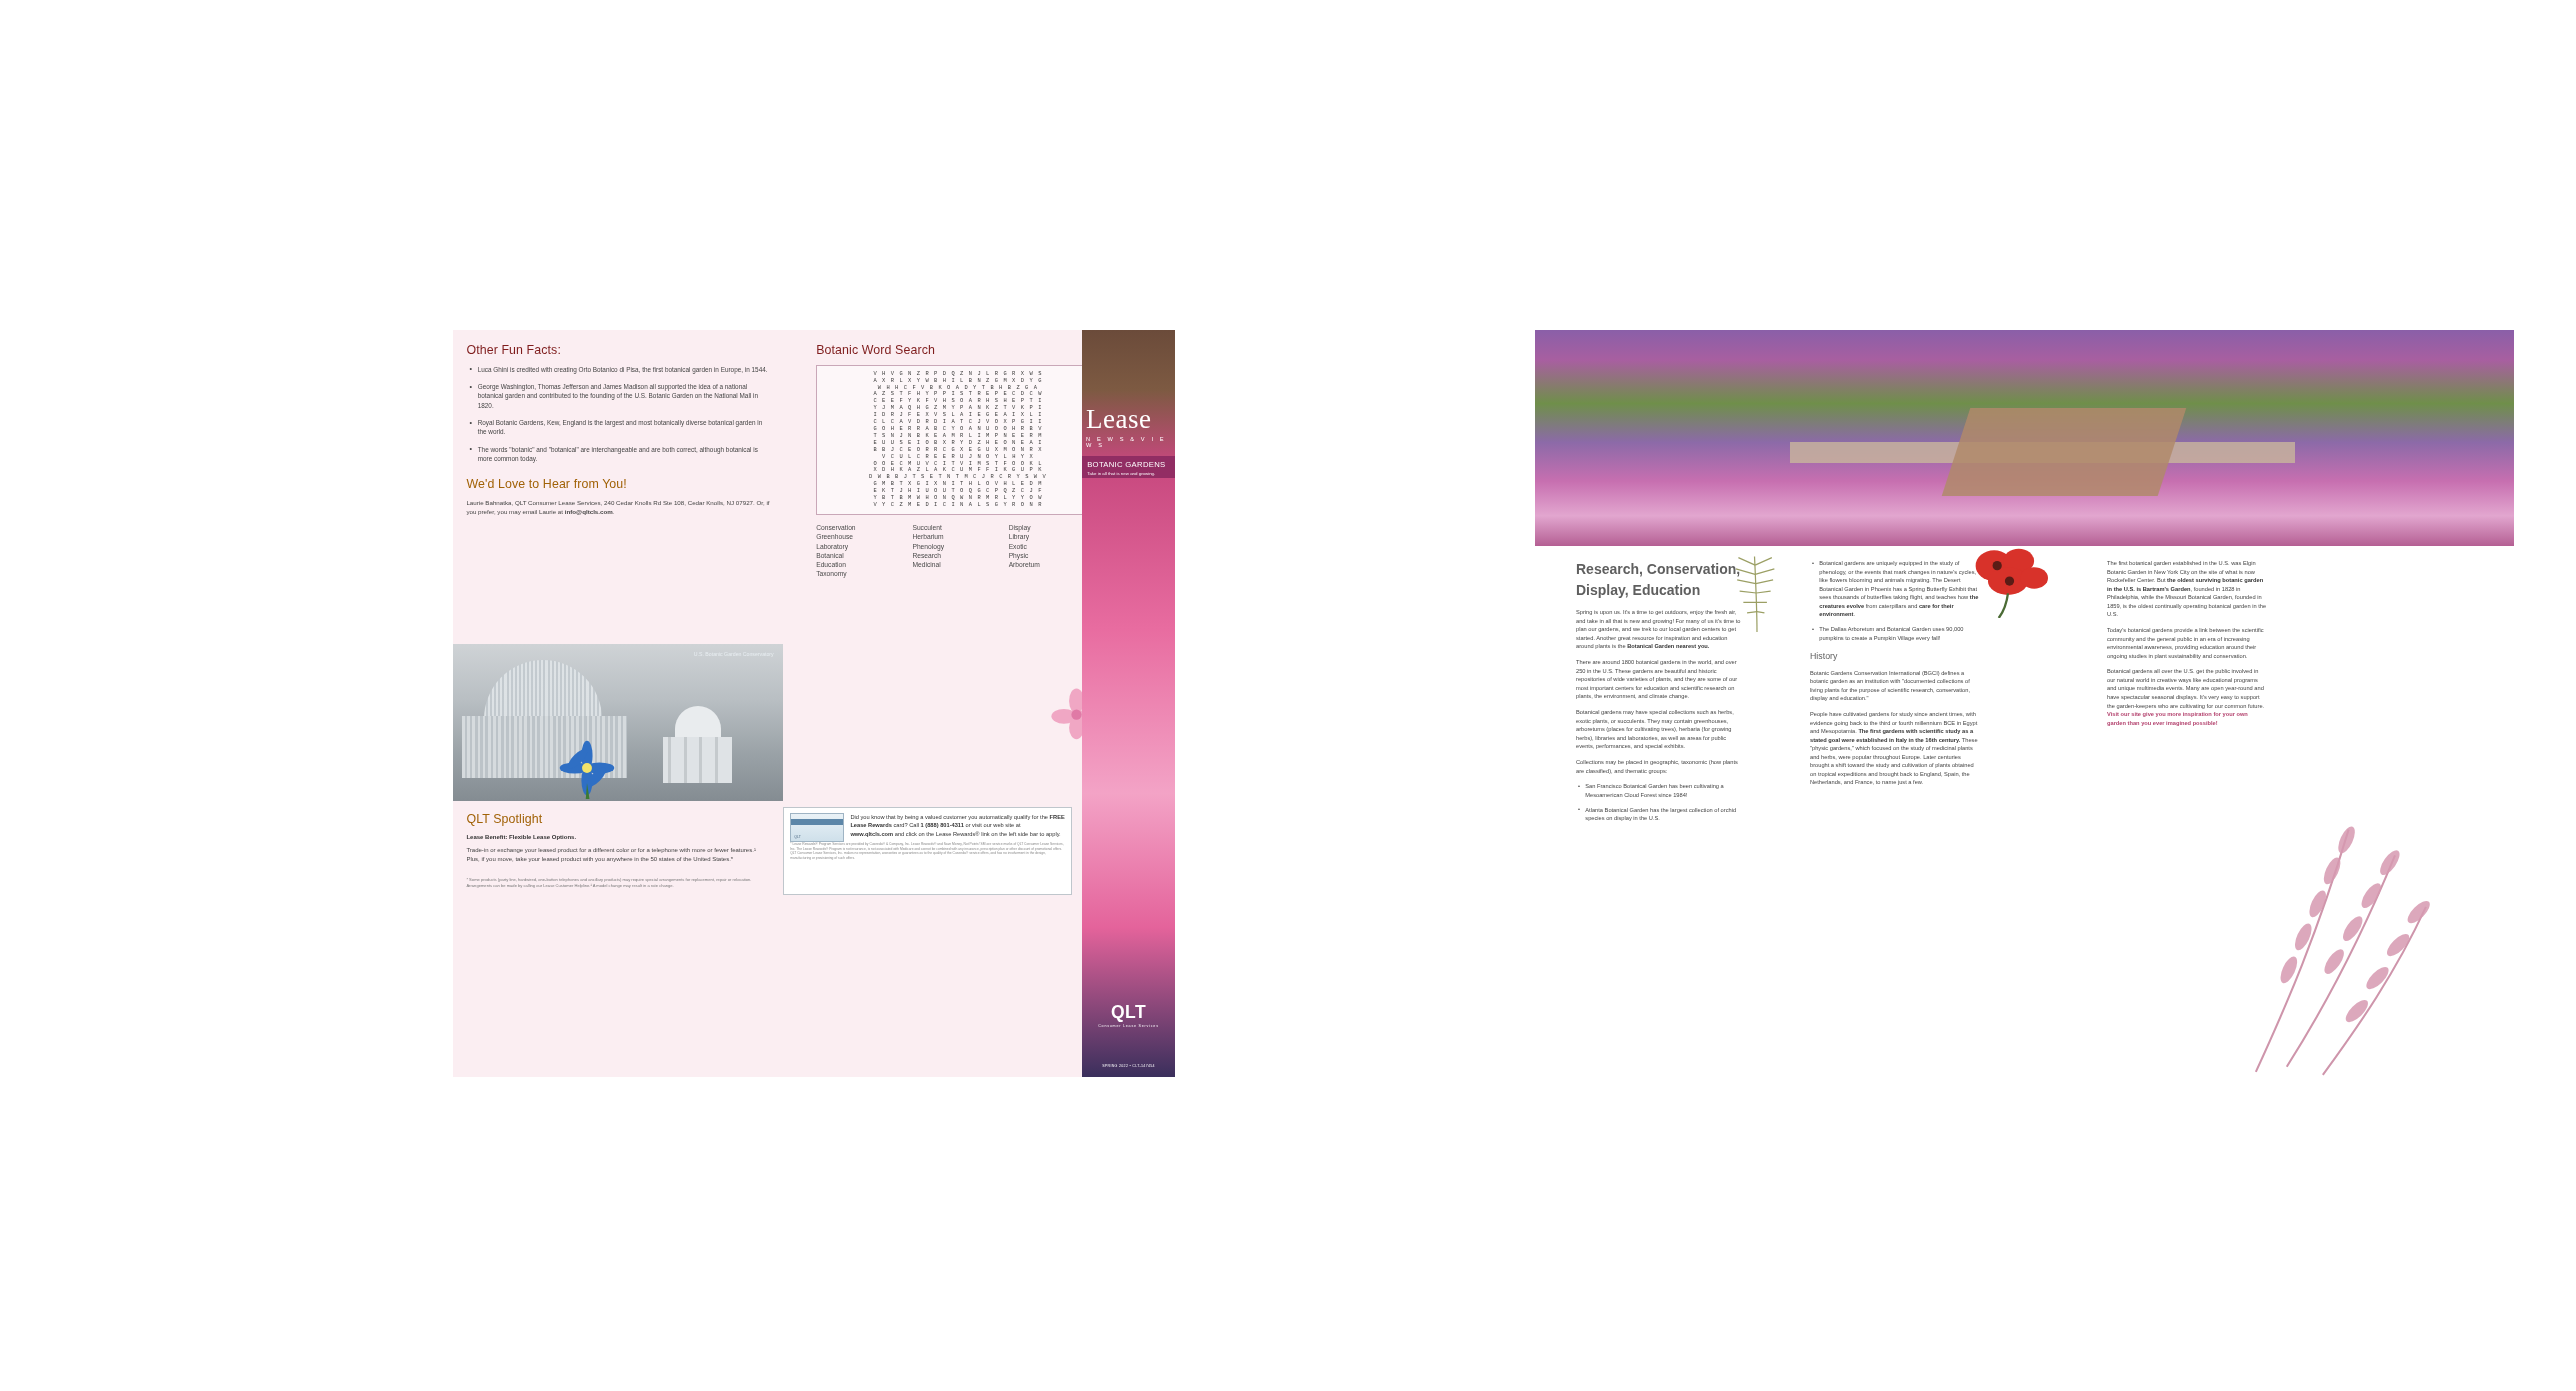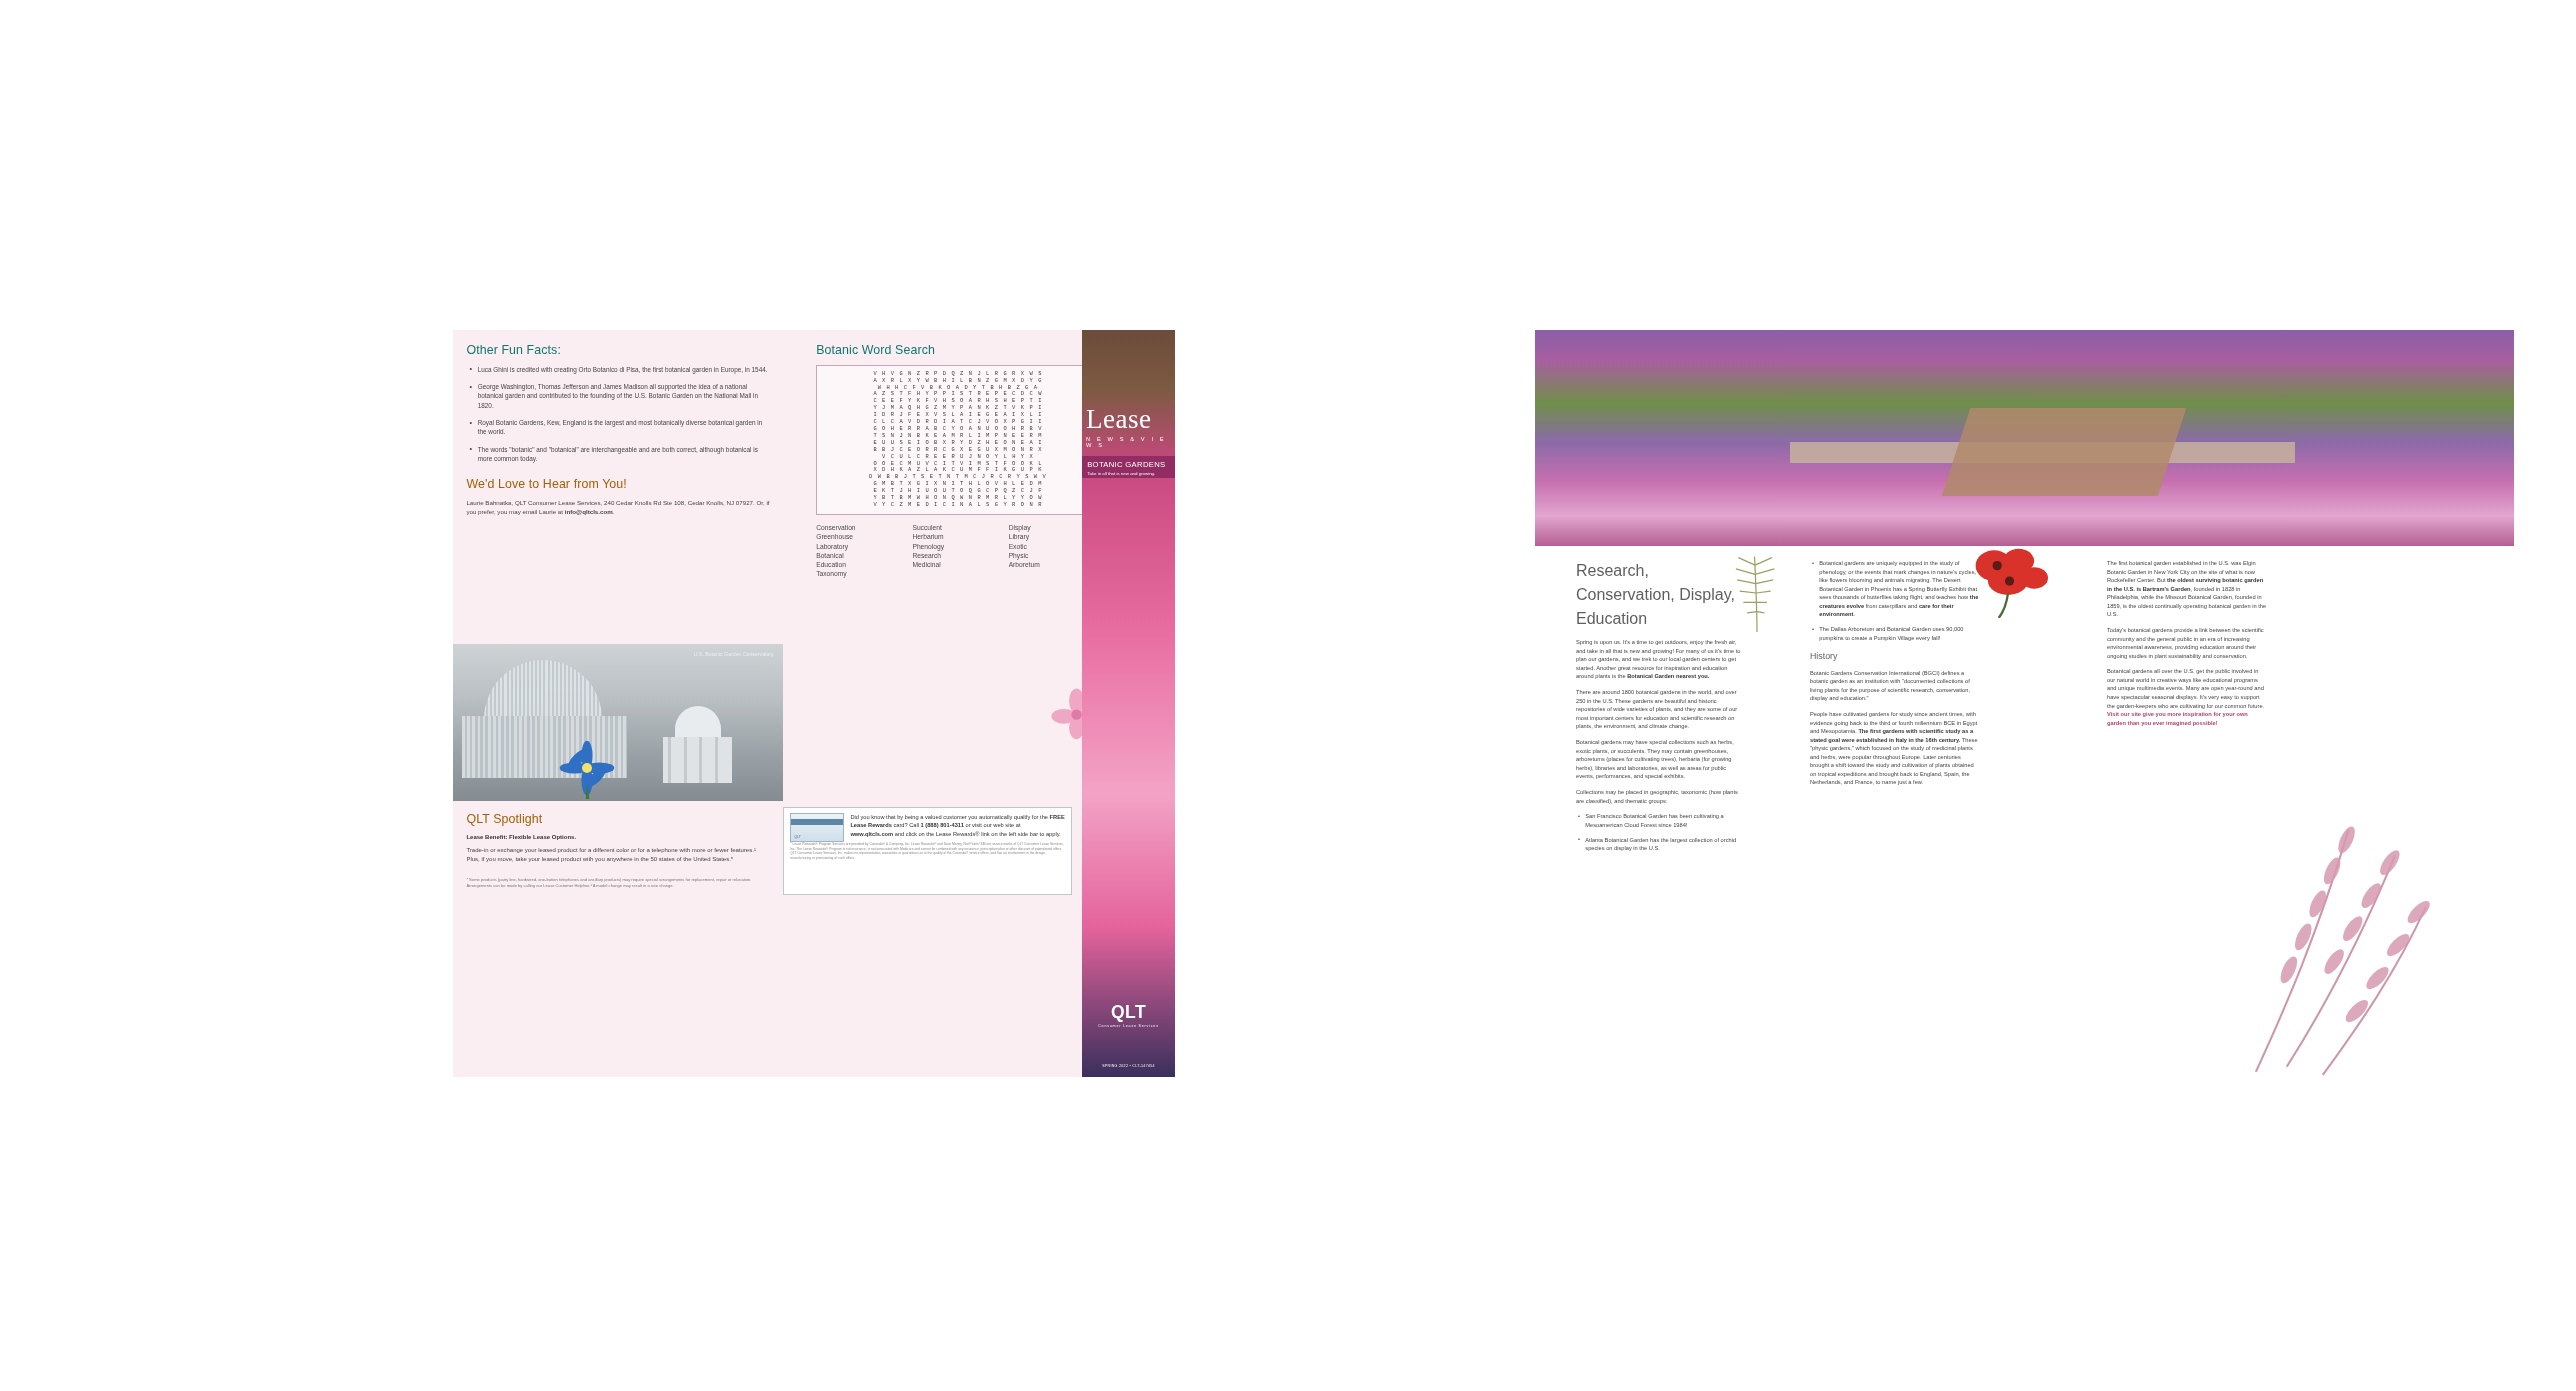--- a/index.html
+++ b/index.html
@@ -6,21 +6,21 @@
   body{width:2968px;height:1391px;font-family:"Liberation Sans",sans-serif;color:#333;overflow:hidden;}
   .page{position:absolute;}
 
   
   #left-spread{left:453px;top:330px;width:721px;height:747px;background:#fbeef2;}
 
   .col-left{position:absolute;left:0;top:0;width:330px;height:747px;background:#fbeef2;}
   .col-mid{position:absolute;left:330px;top:0;width:299px;height:747px;background:#fbeef2;margin-left:28px;}
   .col-cover{position:absolute;left:629px;top:0;width:93px;height:747px;}
 
-  h2.sec{font-size:12.4px;font-weight:400;color:#0f766e;margin:0 0 7.2px 0;letter-spacing:0.1px;}
+  h2.sec{font-size:12.4px;font-weight:400;color:#7f1d1d;margin:0 0 7.2px 0;letter-spacing:0.1px;}
   h2.pink{color:#a16207;}
   .facts{margin:0;padding:0;list-style:none;}
   .facts li{position:relative;padding-left:11.3px;margin-bottom:8.2px;font-size:6.4px;line-height:1.45;color:#444;}
   .facts li:before{content:"•";position:absolute;left:3.1px;top:-0.5px;color:#444;font-size:7.2px;}
 
   .hear-box{margin-top:13.4px;}
   .hear-body{font-size:6.2px;line-height:1.5;color:#444;}
   .hear-body b{font-weight:700;color:#444;}
 
   
@@ -70,21 +70,21 @@
 
   
   #right-spread{left:1535px;top:330px;width:979px;height:747px;background:#ffffff;}
   .hero{position:absolute;left:0;top:0;width:979px;height:216px;overflow:hidden;
     background:linear-gradient(180deg,#8a5fa8 0%,#a85fa0 14%,#6f8f4a 34%,#8c6aa8 52%,#c76fb0 70%,#e2a6cf 86%,#b45f93 100%);}
   .hero-path{position:absolute;left:43%;top:36%;width:216px;height:88px;background:#b08a6a;transform:skewX(-18deg);opacity:.85;}
   .hero-wall{position:absolute;left:26%;top:52%;width:505px;height:20.6px;background:#c9b79c;opacity:.8;}
 
   .rcol{position:absolute;top:229px;font-size:5.7px;line-height:1.5;color:#444;}
   .rcol p{margin:0 0 7.2px 0;}
-  .rcol h3{font-size:16px;font-weight:400;color:#5f5f5f;margin:0 0 7.2px 0;}
+  .rcol h3{font-size:14px;font-weight:700;color:#5f5f5f;margin:0 0 7.2px 0;}
   .rcol h4{font-size:8.8px;font-weight:400;color:#5f5f5f;margin:8.2px 0 5.2px 0;}
   #rc1{left:41px;width:170px;}
   #rc2{left:234px;width:170px;margin-left:41px;}
   #rc3{left:572px;width:160px;}
   .rlist{margin:0;padding:0;list-style:none;}
   .rlist li{position:relative;padding-left:9.3px;margin-bottom:6.2px;}
   .rlist li:before{content:"•";position:absolute;left:2.1px;top:-0.5px;}
   .cta{color:#b4446f;font-weight:700;}
   .poppy{position:absolute;left:428px;top:211px;width:93px;height:77px;}
   .fern{position:absolute;left:191px;top:222px;width:62px;height:82px;opacity:.85;}

